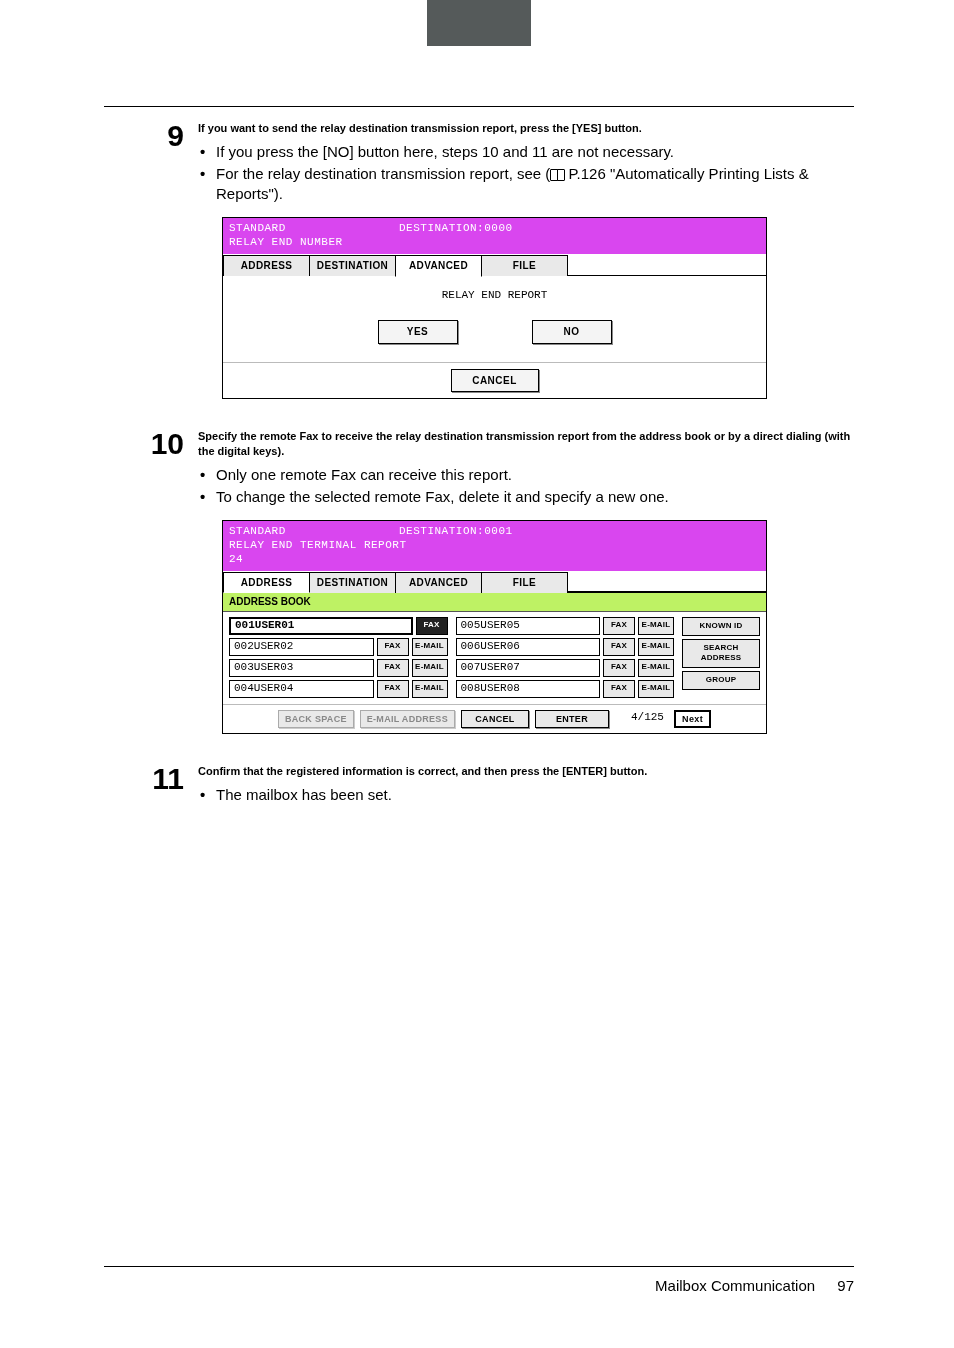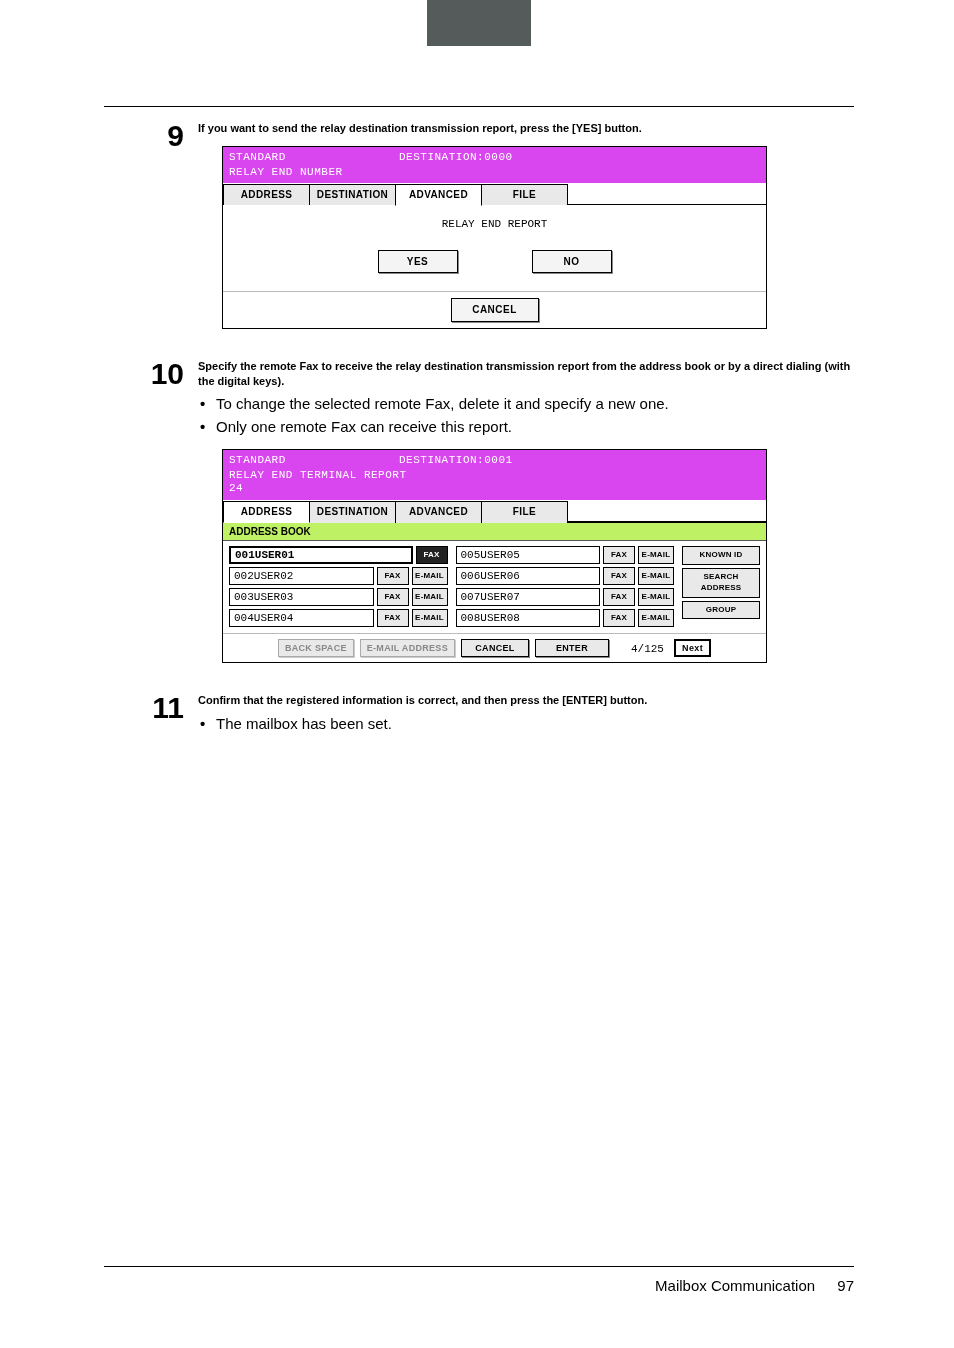--- a/index.html
+++ b/index.html
@@ -49,21 +49,21 @@
   .addr-col { flex: 1; }
   .addr-row { display: flex; align-items: stretch; margin-bottom: 3px; height: 18px; }
   .addr-name { flex: 1; border: 1px solid #000; padding: 1px 4px; font-family: "Courier New", monospace; font-size: 11px; display: flex; align-items: center; background: #fff; }
   .addr-name.selected { border: 2px solid #000; font-weight: bold; }
   .tag-fax, .tag-email { border: 1px solid #000; font-family: Arial, sans-serif; font-size: 8px; text-align: center; display: flex; align-items: center; justify-content: center; margin-left: 3px; letter-spacing: 0.2px; }
   .tag-fax   { width: 32px; background: #e9e9e9; font-weight: bold; }
   .tag-fax.sel { background: #222; color: #fff; }
   .tag-email { width: 36px; background: #e9e9e9; font-weight: bold; }
   .side-btns { width: 78px; margin-left: 8px; }
   .side-btn { border: 1px solid #000; background: #e9e9e9; font-family: Arial, sans-serif; font-size: 8px; font-weight: bold; text-align: center; padding: 3px 0; margin-bottom: 3px; letter-spacing: 0.2px; }
-  .bottom-row { display: flex; align-items: flex-end; justify-content: center; gap: 6px; border-top: 1px solid #bbb; padding: 5px 6px; font-family: Arial, sans-serif; font-size: 10px; }
+  .bottom-row { display: flex; align-items: flex-start; justify-content: center; gap: 6px; border-top: 1px solid #bbb; padding: 5px 6px; font-family: Arial, sans-serif; font-size: 10px; }
   .bottom-row .btn-s { border: 1px solid #000; background: #e9e9e9; font-weight: bold; font-size: 9px; padding: 2px 6px; box-shadow: 1px 1px 0 #888; letter-spacing: 0.3px; }
   .bottom-row .muted { color: #888; border-color: #aaa; box-shadow: 1px 1px 0 #ccc; }
   .btn-cancel-s { width: 68px; text-align: center; }
   .btn-enter-s  { width: 74px; text-align: center; }
   .page-count { font-family: "Courier New", monospace; font-size: 11px; margin: 0 4px 0 16px; }
   .next-btn { border: 2px solid #000; background: #fff; font-weight: bold; font-size: 9px; padding: 1px 6px; letter-spacing: 0.4px; }
 
   .footer { position: absolute; left: 104px; bottom: 54px; width: 750px; border-top: 1px solid #000; padding-top: 10px; text-align: right; font-size: 15px; }
   .footer .pnum { margin-left: 18px; }
 </style>
@@ -74,20 +74,28 @@
   <div class="top-tab"></div>
   <div class="edge-line"></div>
 
   <div class="content">
     <div class="hrule"></div>
 
     <div class="step">
       <div class="stepnum">9</div>
       <div class="stepbody">
         <div class="step-title">If you want to send the relay destination transmission report, press the [YES] button.</div>
+        <ul class="bullets">
+          <li><span>If you press the [NO] button here, steps 10 and 11 are not necessary.</span></li>
+          <li>
+            For the relay destination transmission report, see
+            (<span class="book-icon"></span>
+            P.126 "Automatically Printing Lists &amp; Reports").
+          </li>
+        </ul>
 
         <div class="faxshot">
           <div class="fax-header">
             <div class="row1">
               <span class="title-left">STANDARD</span>
               <span class="title-mid">DESTINATION:0000</span>
             </div>
             <div class="row2">RELAY END NUMBER</div>
           </div>
           <div class="fax-tabs">
@@ -110,22 +118,22 @@
         </div>
 
       </div>
     </div>
 
     <div class="step">
       <div class="stepnum">10</div>
       <div class="stepbody">
         <div class="step-title">Specify the remote Fax to receive the relay destination transmission report from the address book or by a direct dialing (with the digital keys).</div>
         <ul class="bullets">
+          <li><span>Only one remote Fax can receive this report.</span></li>
           <li><span>To change the selected remote Fax, delete it and specify a new one.</span></li>
-          <li><span>Only one remote Fax can receive this report.</span></li>
         </ul>
 
         <div class="faxshot">
           <div class="fax-header">
             <div class="row1">
               <span class="title-left">STANDARD</span>
               <span class="title-mid">DESTINATION:0001</span>
             </div>
             <div class="row2">RELAY END TERMINAL REPORT</div>
             <div class="row3">24</div>

